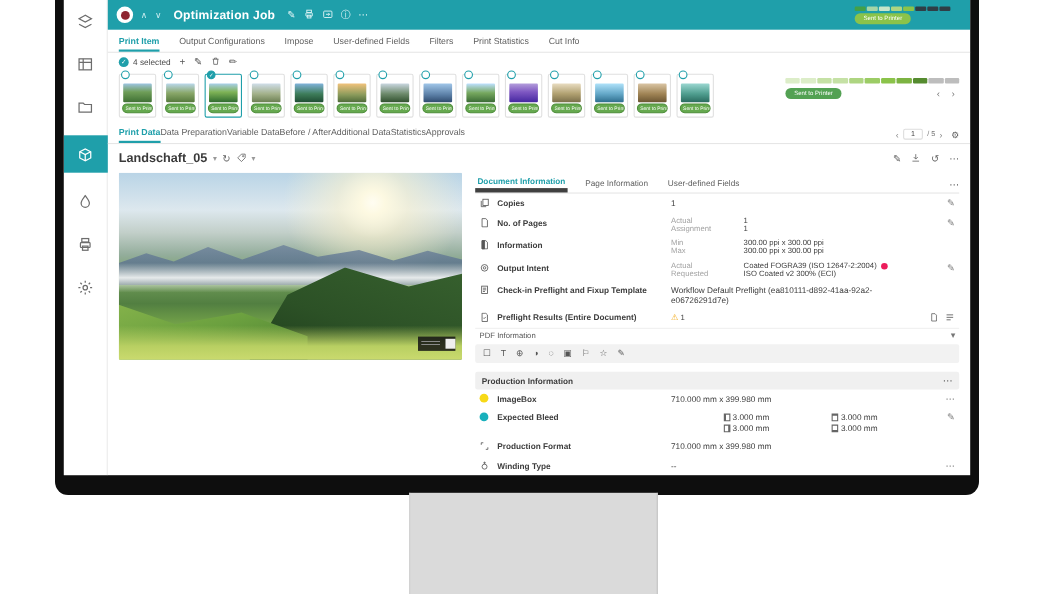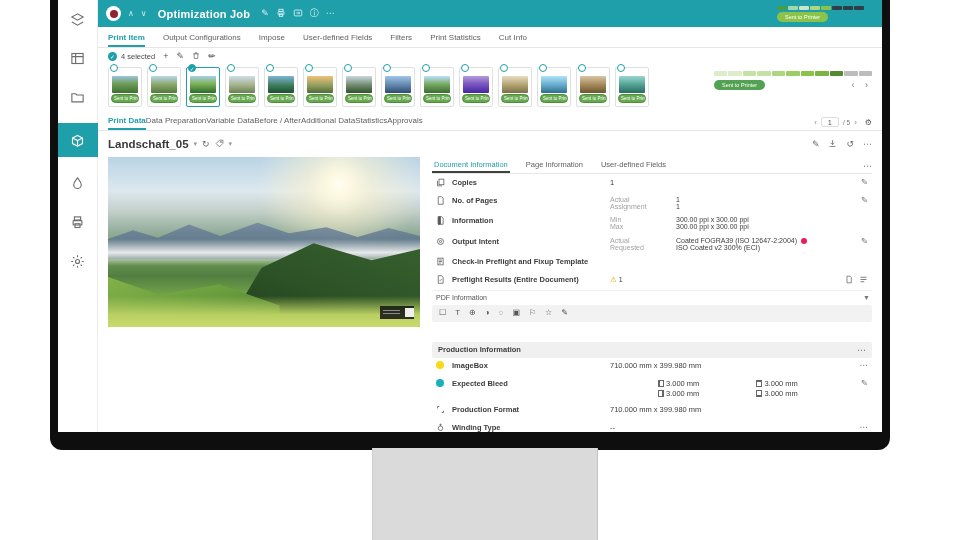--- a/index.html
+++ b/index.html
@@ -86,21 +86,21 @@
     background:linear-gradient(160deg,#8db84e 0%,#6ba03f 55%,#4c7c31 100%);
     clip-path:polygon(0 30%,30% 55%,65% 40%,100% 70%,100% 100%,0 100%); }
   .meadow { position:absolute; left:0; bottom:0; width:100%; height:18%; background:linear-gradient(180deg,rgba(214,226,120,0),#b8cf62 60%,#cada6e 100%); }
   .wm { position:absolute; right:6px; bottom:8px; width:34px; height:13px; background:rgba(20,20,20,.85); display:flex; align-items:center; }
   .wm i { width:9px; height:9px; background:#efefef; margin-left:2px; }
   .wm b { flex:1; height:6px; margin:0 3px; background:repeating-linear-gradient(180deg,#8a8a8a 0 1px,transparent 1px 3px); }
 
   .panel { flex:1; margin-left:12px; min-width:0; display:flex; flex-direction:column; }
   .ptabs { display:flex; gap:14px; border-bottom:1px solid #e6e6e6; align-items:flex-end; }
   .ptab { font-size:7.5px; color:#5f5f5f; padding:3px 2px 4px; white-space:nowrap; cursor:pointer; }
-  .ptab.on { color:#1f9faa; font-weight:normal; border-bottom:2px solid #404040; padding-bottom:2px; }
+  .ptab.on { color:#1f9faa; font-weight:bold; border-bottom:4px solid #404040; padding-bottom:2px; }
   .ptabs .more { margin-left:auto; font-size:9px; color:#555; padding-bottom:2px; cursor:pointer; }
 
   .row { display:grid; grid-template-columns:16px 158px 1fr 30px; align-items:start; padding:3.5px 2px 3px 4px; }
   .row .ric { font-size:8px; color:#555; line-height:1.2; }
   .row .ric svg { width:9px; height:9px; }
   .rlab { font-size:7.5px; font-weight:bold; color:#3c3c3c; padding-right:6px; }
   .rval { font-size:7.5px; color:#3c3c3c; }
   .subrow { display:grid; grid-template-columns:62px 1fr; gap:0 4px; }
   .sublab { font-size:7px; color:#a2a2a2; }
   .subval { font-size:7px; color:#3c3c3c; }
@@ -109,21 +109,21 @@
   .dot-red { display:inline-block; width:6px; height:6px; border-radius:50%; background:#ec1c5b; vertical-align:middle; margin-left:4px; }
   .warn { color:#f2a60d; font-size:7.5px; }
   .warn-n { font-size:7px; color:#3c3c3c; margin-left:2px; }
 
   .pdfbar { display:flex; align-items:center; padding:3px 2px 3px 4px; border-top:1px solid #f0f0f0; }
   .pdfbar .rlab { font-weight:normal; font-size:7px; color:#555; }
   .pdfbar .car { margin-left:auto; font-size:7px; color:#777; cursor:pointer; }
   .icbar { background:#f2f2f2; border-radius:2px; height:17px; display:flex; align-items:center; gap:9px; padding:0 7px; margin:1px 0 6px; }
   .icbar span { font-size:8px; color:#555; line-height:1; cursor:pointer; }
 
-  .sechead { background:#f0f0f0; border-radius:2px; display:flex; align-items:center; padding:3px 6px; margin-top:14px; }
+  .sechead { background:#f0f0f0; border-radius:2px; display:flex; align-items:center; padding:3px 6px; margin-top:2px; }
   .sechead b { font-size:7.5px; color:#3c3c3c; }
   .sechead .more { margin-left:auto; font-size:9px; color:#555; cursor:pointer; }
 
   .cdot { width:8px; height:8px; border-radius:50%; display:inline-block; }
   .bleed-item { display:inline-flex; align-items:center; gap:2px; margin-right:7px;margin-left:48px; }
   .bmark { width:6px; height:7px; border:1px solid #666; display:inline-block; }
   .bmark.l { border-left-width:2.5px; } .bmark.t { border-top-width:2.5px; }
   .bmark.r { border-right-width:2.5px; } .bmark.b { border-bottom-width:2.5px; }
 </style>
 </head>
@@ -462,20 +462,21 @@
                 </span>
             </div>
 
 
             <div class="row">
               <span class="ric"><svg viewBox="0 0 24 24" fill="none" stroke="#555" stroke-width="2">
                     <rect x="5" y="3" width="14" height="18"></rect>
                     <path d="M8 8h8M8 12h8M8 16h5"></path>
                   </svg></span>
               <span class="rlab">Check-in Preflight and Fixup Template</span>
+              <span class="rval">Workflow Default Preflight (ea810111-d892-41aa-92a2-e06726291d7e)</span>
               <span class="ract"></span>
             </div>
 
             <div class="row">
               <span class="ric"><svg viewBox="0 0 24 24" fill="none" stroke="#555" stroke-width="2">
                     <path d="M6 2h9l4 4v16H6z"></path>
                     <path d="M9 13l2 2 4-4"></path>
                   </svg></span>
               <span class="rlab">Preflight Results (Entire Document)</span>
               <span class="rval"><span class="warn">⚠</span><span class="warn-n">1</span></span>

